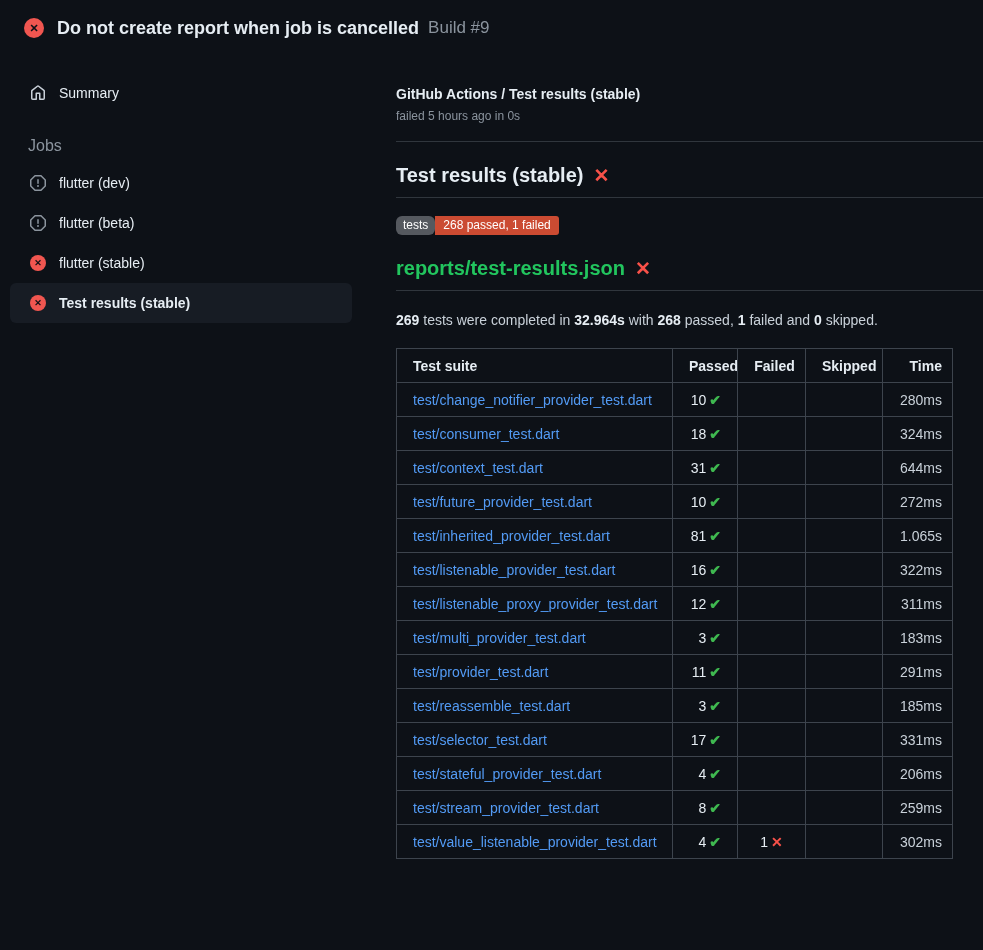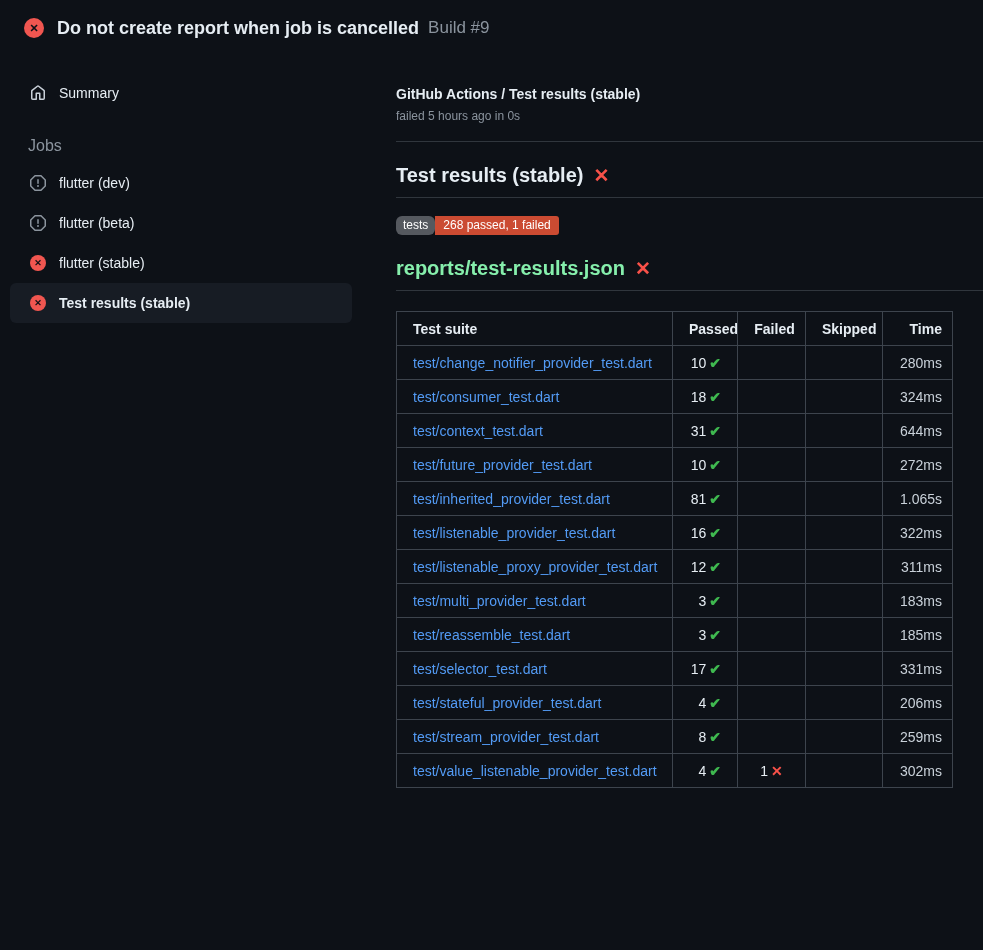--- a/index.html
+++ b/index.html
@@ -45,21 +45,21 @@
   .breadcrumb { font-weight:bold; color:#e6edf3; padding-top:30px; }
   .status-line { color:#8b949e; font-size:12px; margin-top:7px; }
   .divider { border:none; border-top:1px solid #30363d; margin-top:18px; }
 
   h2.section-heading {
     font-size:20px; font-weight:bold; color:#e6edf3;
     padding:22px 0 10px 0; border-bottom:1px solid #30363d;
     display:flex; align-items:center; gap:10px;
   }
   .heading-x { color:#f85149; font-weight:bold; font-size:19px; }
-  h2.section-heading a { color:#86efac; text-decoration:none; }
+  h2.section-heading a { color:#22c55e; text-decoration:none; }
 
   .badge { display:inline-flex; margin-top:18px; font-size:12px; line-height:19px; border-radius:3px; overflow:hidden; }
   .badge .badge-label { background:#55595f; color:#fff; padding:0 7px;border-radius:6px; }
   .badge .badge-value { background:#cb4b32; color:#fff; padding:0 8px; }
 
   .summary-line { margin-top:21px; color:#c9d1d9; }
   .summary-line b { color:#e6edf3; }
 
   
   table.results {
@@ -148,20 +148,21 @@
     <span class="badge">
       <span class="badge-label">tests</span>
       <span class="badge-value">268 passed, 1 failed</span>
     </span>
 
     <h2 class="section-heading">
       <a href="#">reports/test-results.json</a>
       <span class="heading-x">✕</span>
     </h2>
 
+    <p class="summary-line" id="summary-line"><b>269</b><span> tests were completed in </span><b>32.964s</b><span> with </span><b>268</b><span> passed, </span><b>1</b><span> failed and </span><b>0</b><span> skipped.</span></p>
 
     <table class="results">
       <colgroup>
         <col style="width:276px">
           <col style="width:65px">
           <col style="width:68px">
           <col style="width:77px">
           <col style="width:70px">
       </colgroup>
       <thead>
@@ -224,20 +225,27 @@
             <td class="time-cell">311ms</td>
           </tr>
           <tr>
             <td class="suite-cell"><a href="#">test/multi_provider_test.dart</a></td>
             <td class="num">3<span class="check-mark">✔</span></td>
             <td class="num"></td>
             <td></td>
             <td class="time-cell">183ms</td>
           </tr>
           <tr>
+            <td class="suite-cell"><a href="#">test/provider_test.dart</a></td>
+            <td class="num">11<span class="check-mark">✔</span></td>
+            <td class="num"></td>
+            <td></td>
+            <td class="time-cell">291ms</td>
+          </tr>
+          <tr>
             <td class="suite-cell"><a href="#">test/reassemble_test.dart</a></td>
             <td class="num">3<span class="check-mark">✔</span></td>
             <td class="num"></td>
             <td></td>
             <td class="time-cell">185ms</td>
           </tr>
           <tr>
             <td class="suite-cell"><a href="#">test/selector_test.dart</a></td>
             <td class="num">17<span class="check-mark">✔</span></td>
             <td class="num"></td>

